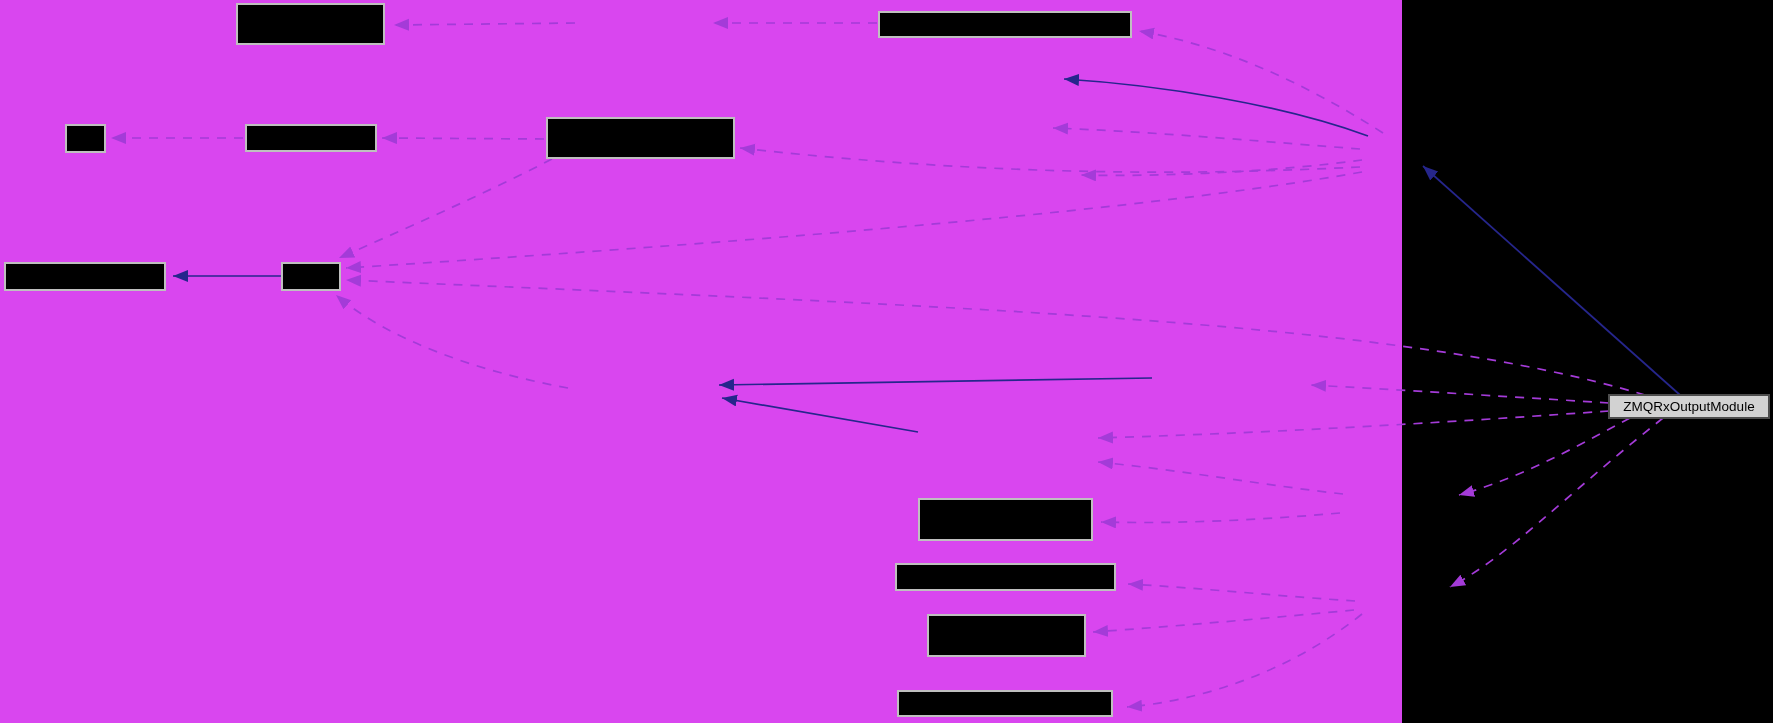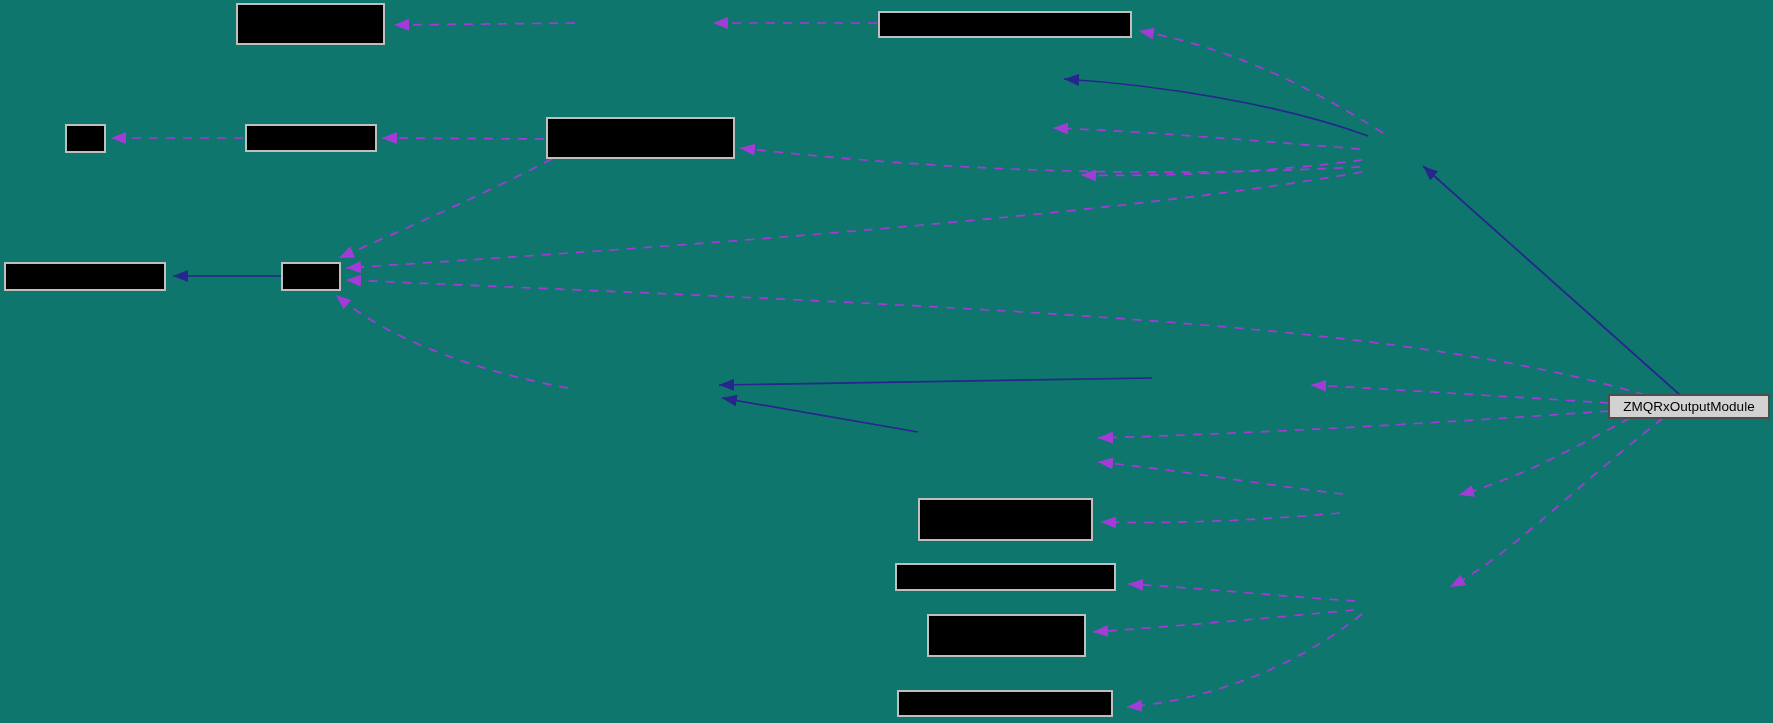--- a/index.html
+++ b/index.html
@@ -6,23 +6,23 @@
     margin: 0;
     padding: 0;
     background: #000000;
     width: 1773px;
     height: 723px;
     overflow: hidden;
     font-family: "Liberation Sans", sans-serif;
   }
   #canvas {
     position: relative;
-    width: 1773px;
+    width: 1402px;
     height: 723px;
-    background: #0f766e;
+    background: #d946ef;
   }
   svg { display: block; }
   .edge { fill: none; }
   .node-rect { shape-rendering: crispEdges; }
   text.main-label {
     font-family: "Liberation Sans", sans-serif;
     font-size: 13.5px;
     fill: #000000;
   }
 </style>

